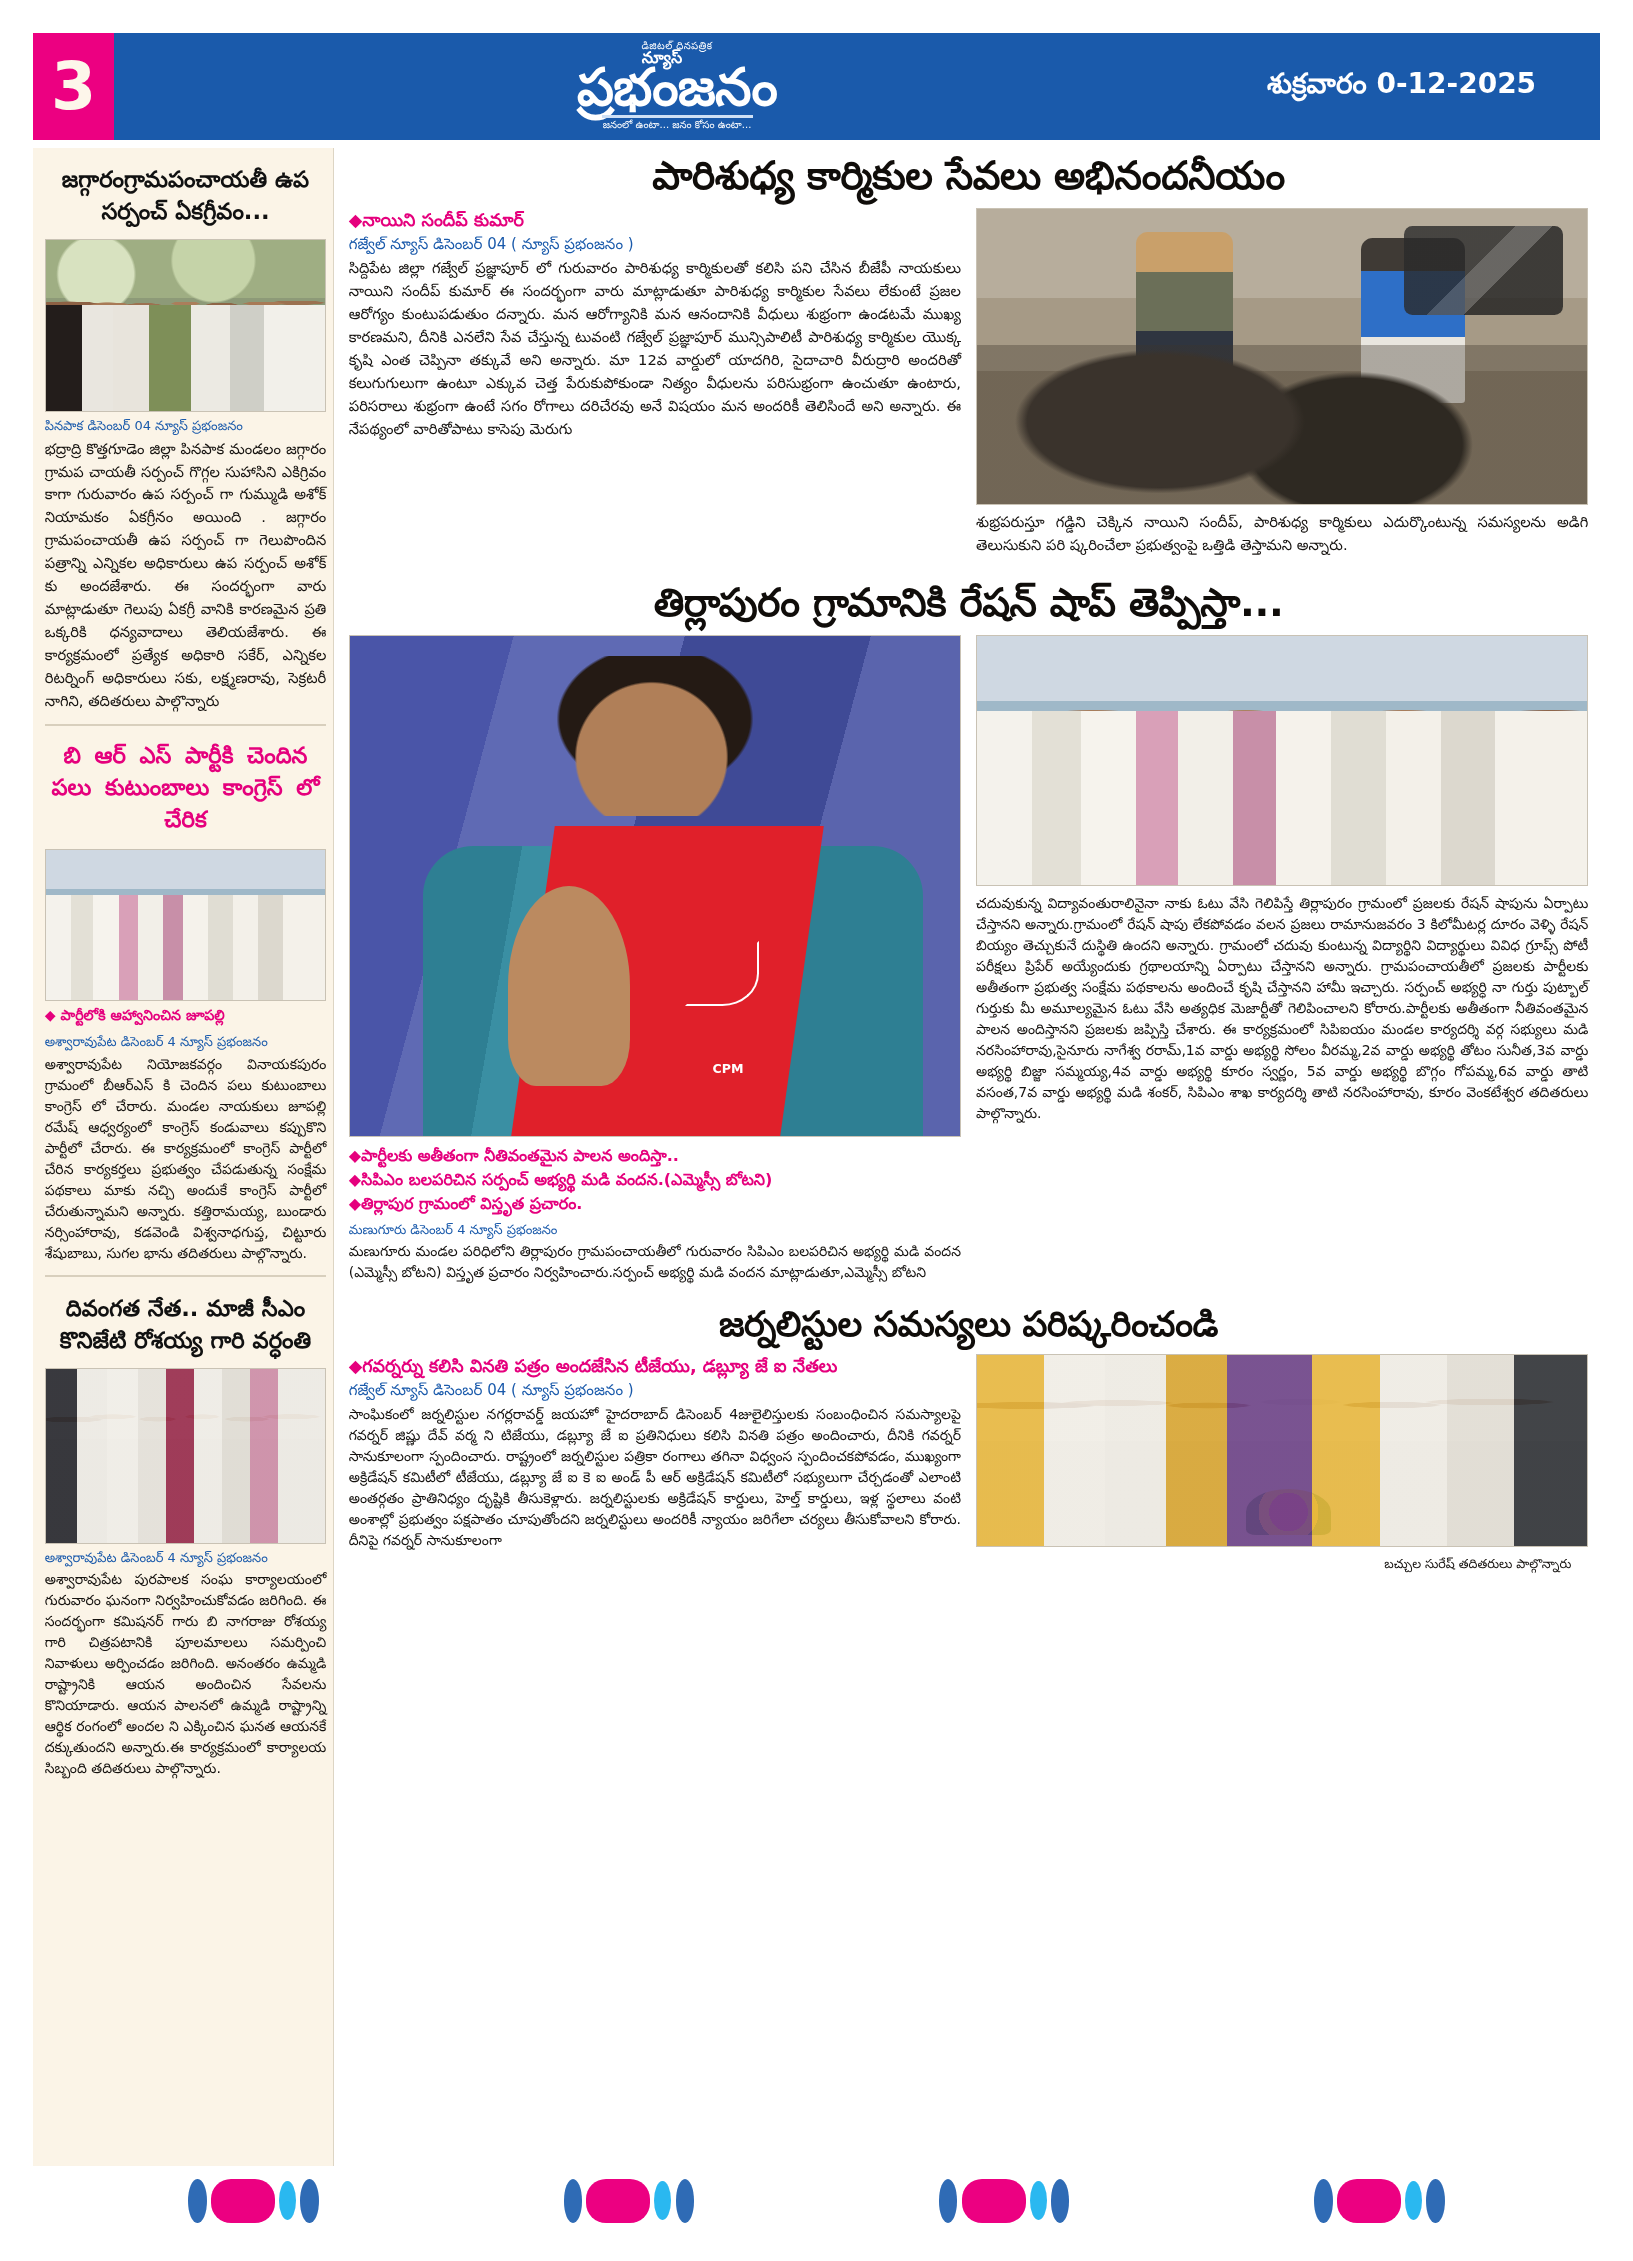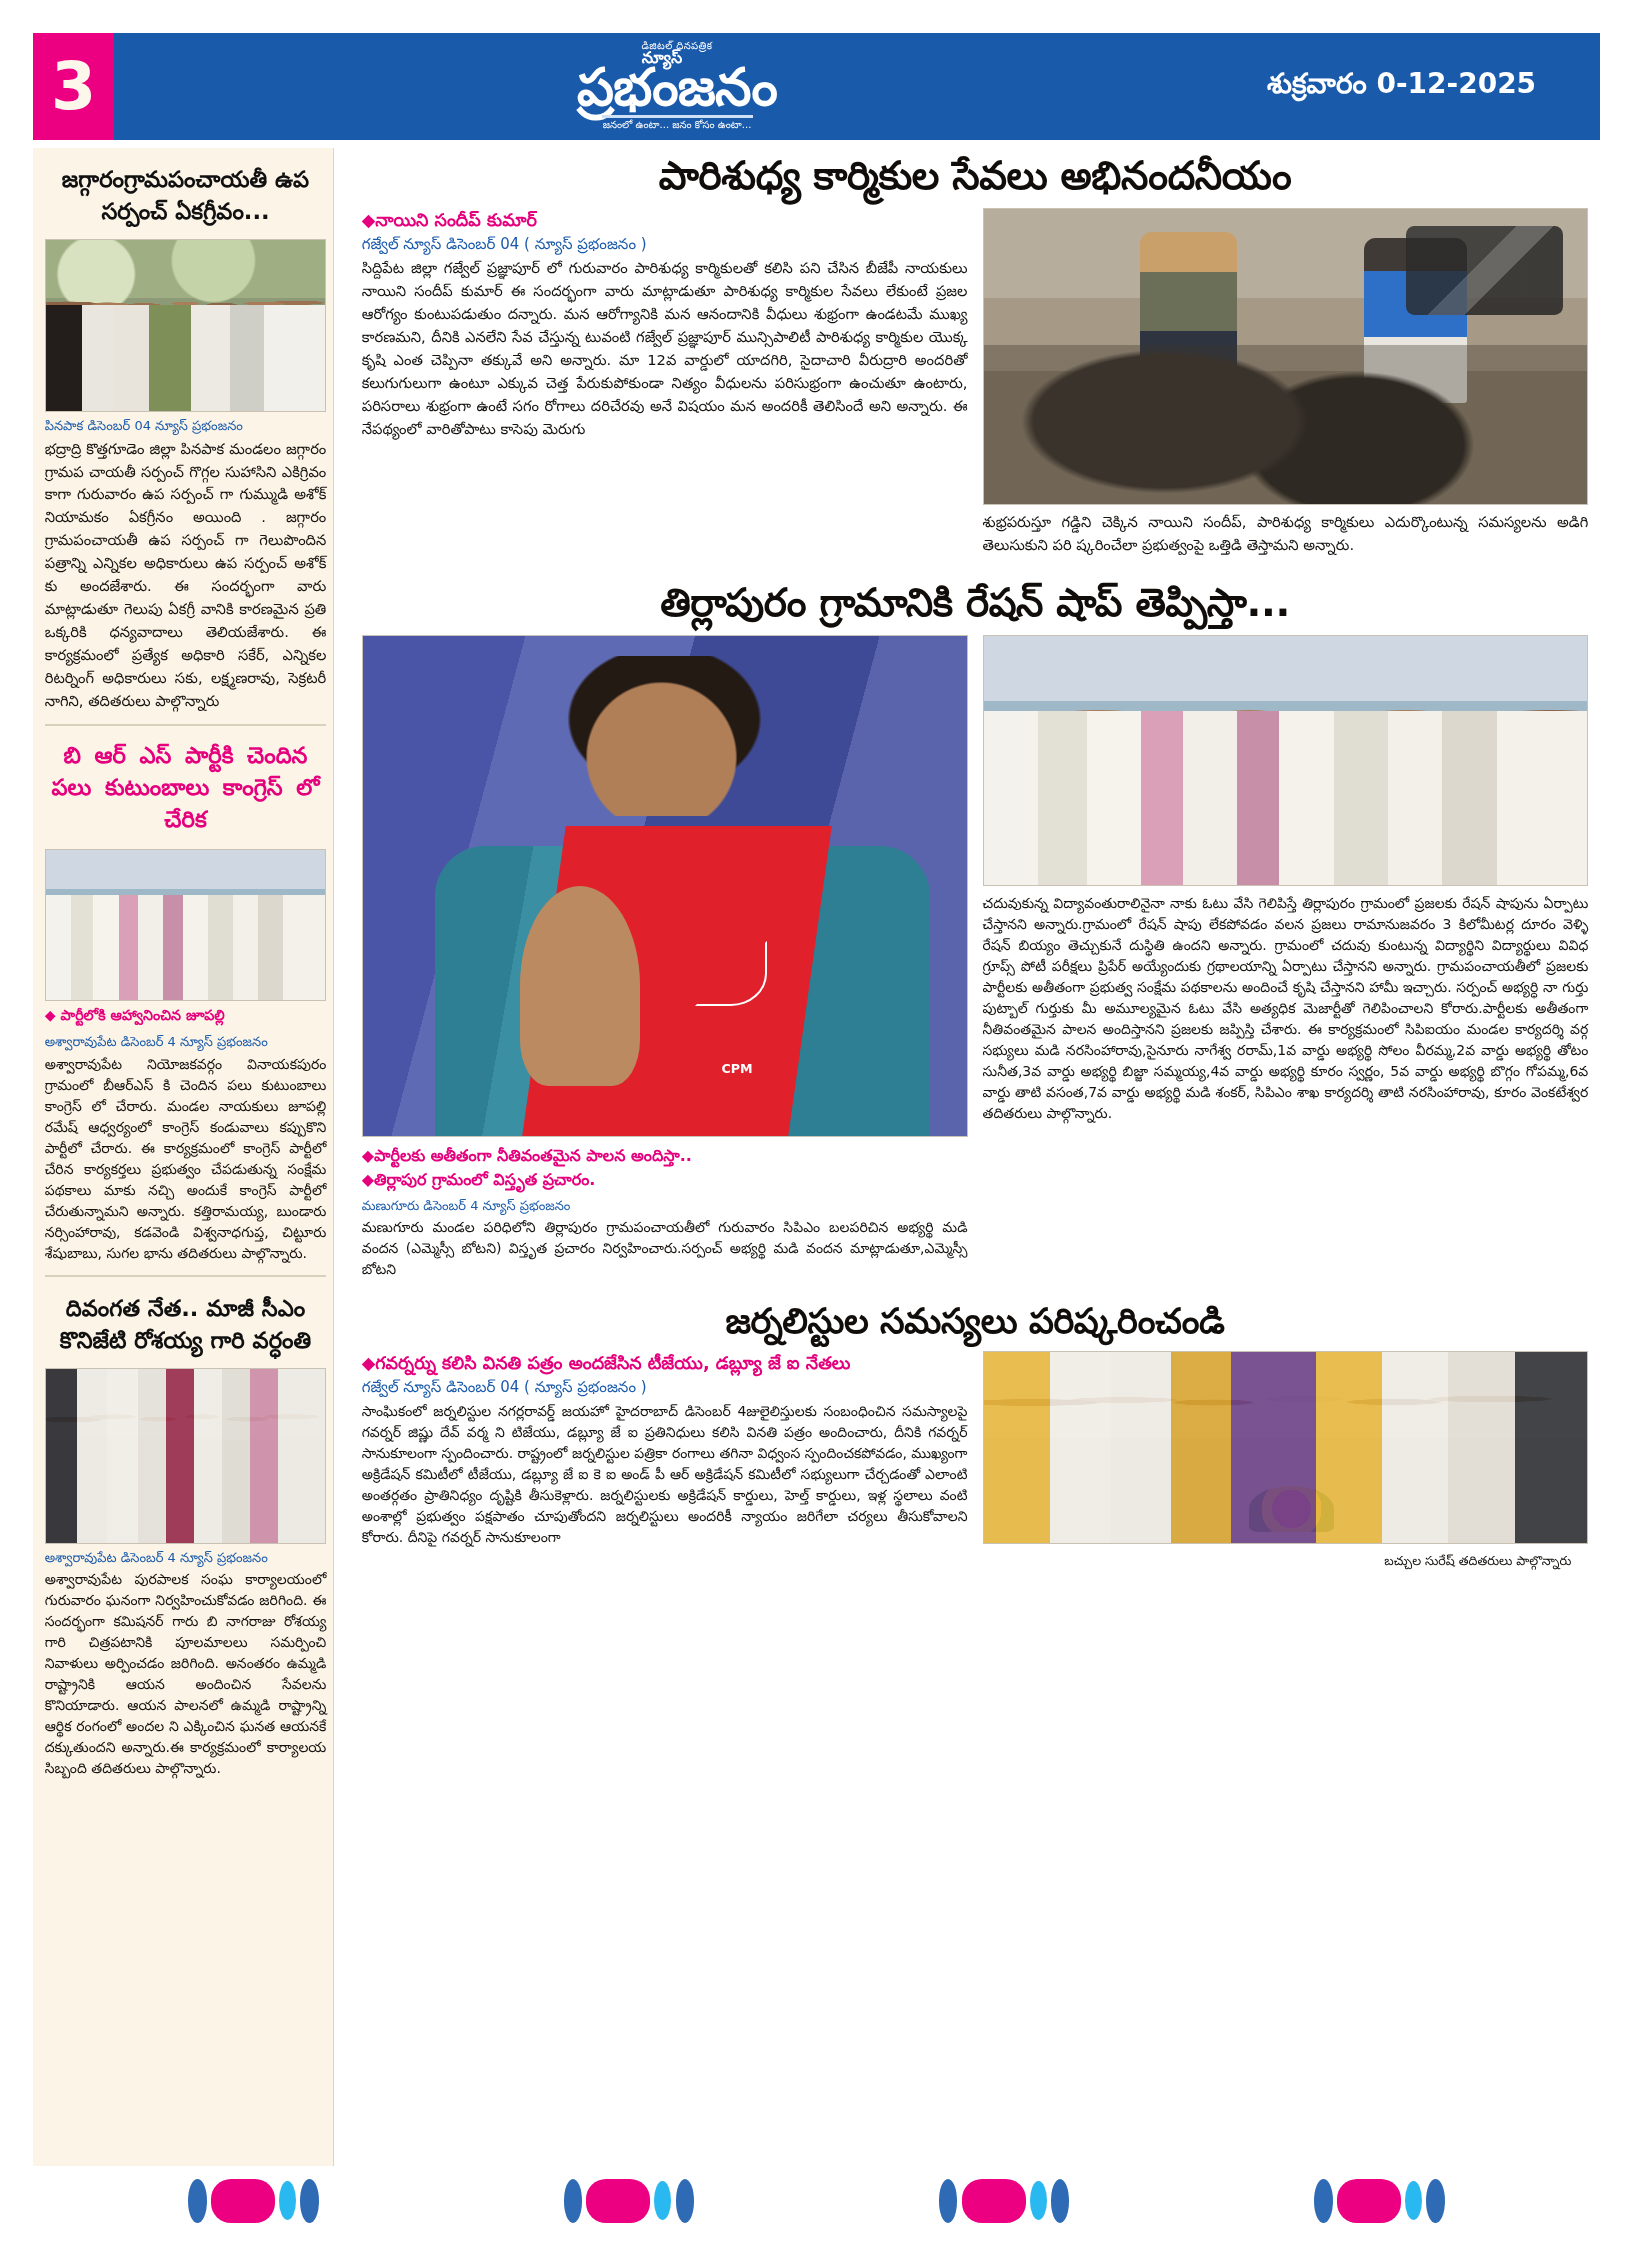--- a/index.html
+++ b/index.html
@@ -86,21 +86,21 @@
     font-weight: bold;
     font-family: "DejaVu Sans", sans-serif;
     padding-right: 37px;
   }
 
   
   .content {
     display: flex;
     margin-top: 8.4px;
     height: 2018px;
-    gap: 16px;
+    gap: 3px;
   }
   .col-left {
     width: 301px;
     flex: 0 0 301px;
     background: #fbf4e7;
     padding: 0 6.7px 0 11.7px;
     border-right: 0.8px solid #ddd5c4;
   }
   .col-main {
     flex: 1;
@@ -476,20 +476,21 @@
               <div class="hair"></div>
                 <div class="head"></div>
               <div class="body"></div>
                 <div class="sash2"></div>
               <div class="hammer"></div>
               <div class="cpm">CPM</div>
               <div class="hands"></div>
             </div>
             <div class="bullets">
               <div>◆పార్టీలకు అతీతంగా నీతివంతమైన పాలన అందిస్తా..</div>
+              <div>◆సిపిఎం బలపరిచిన సర్పంచ్ అభ్యర్థి మడి వందన.(ఎమ్మెస్సీ బోటని)</div>
               <div>◆తిర్లాపుర గ్రామంలో విస్తృత ప్రచారం.</div>
             </div>
             <div class="cap-blue">మణుగూరు డిసెంబర్ 4 న్యూస్ ప్రభంజనం</div>
             <div class="body-tel small">మణుగూరు మండల పరిధిలోని తిర్లాపురం గ్రామపంచాయతీలో గురువారం సిపిఎం బలపరిచిన అభ్యర్థి మడి వందన (ఎమ్మెస్సీ బోటని) విస్తృత ప్రచారం నిర్వహించారు.సర్పంచ్ అభ్యర్థి మడి వందన మాట్లాడుతూ,ఎమ్మెస్సీ బోటని</div>
           </div>
           <div class="tc-media">
             <div class="photo p-group2" style="height:251px;">
               <div class="sky"></div>
                 <div class="heads"></div>
             </div>

